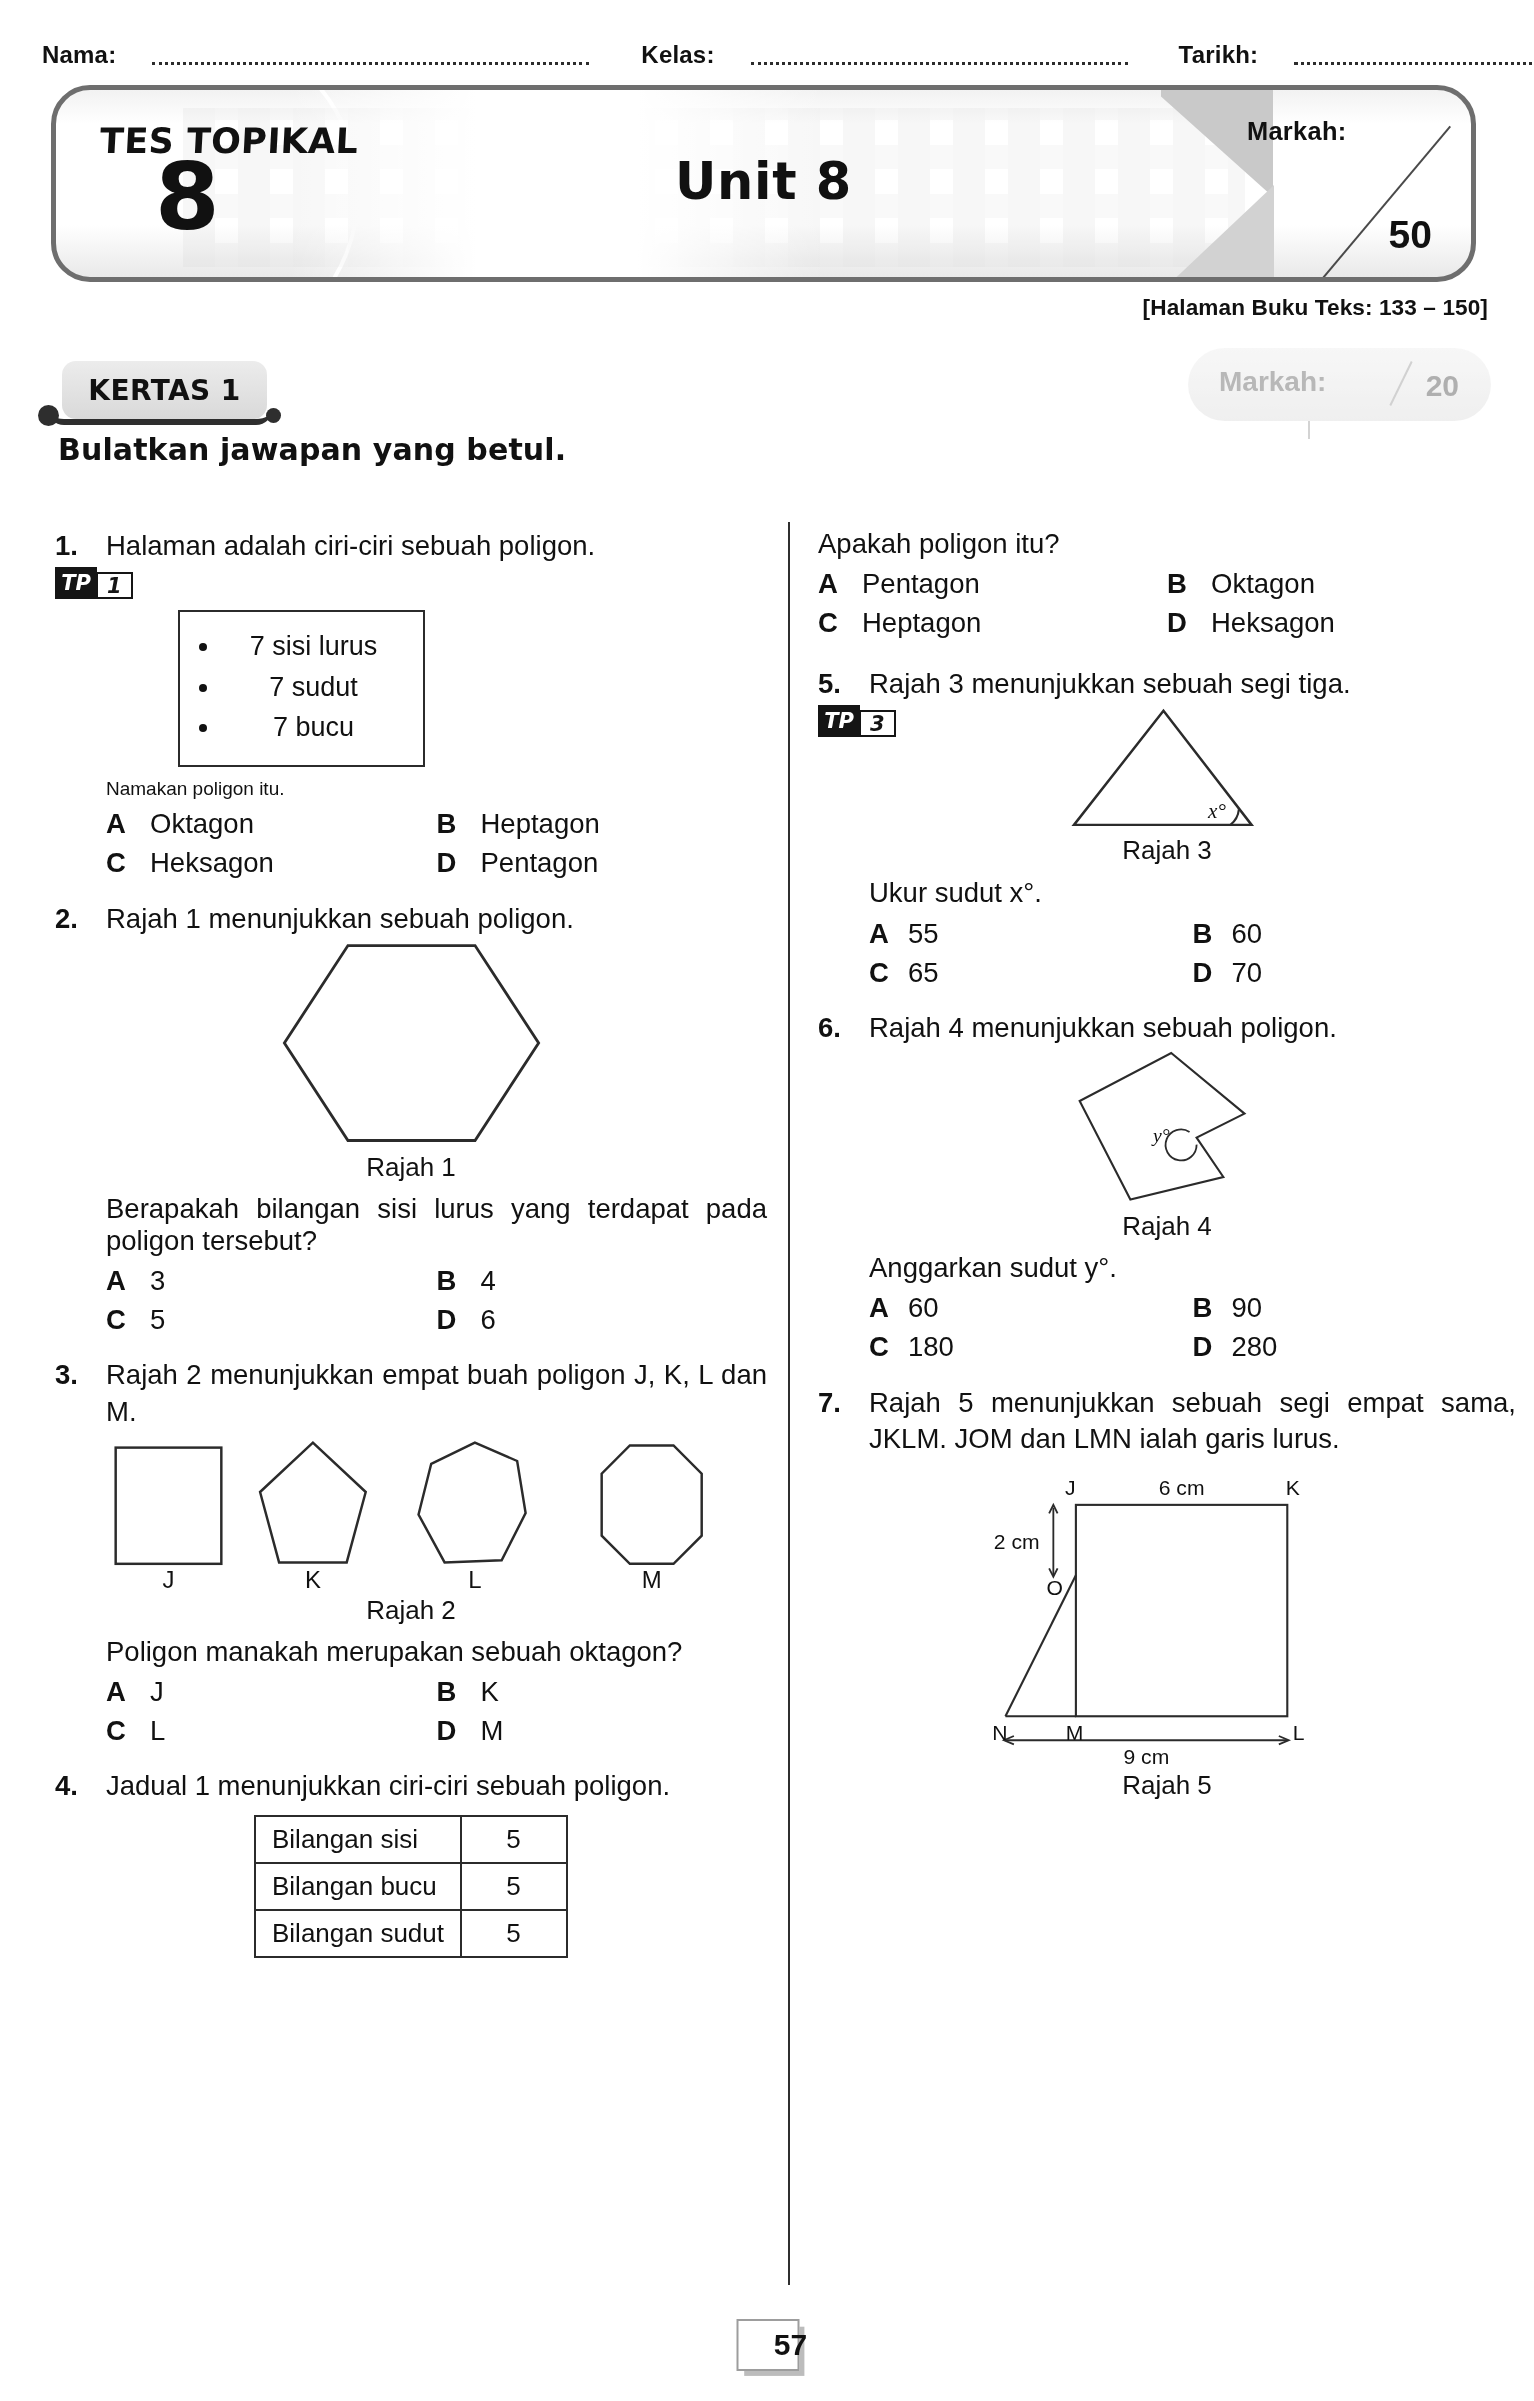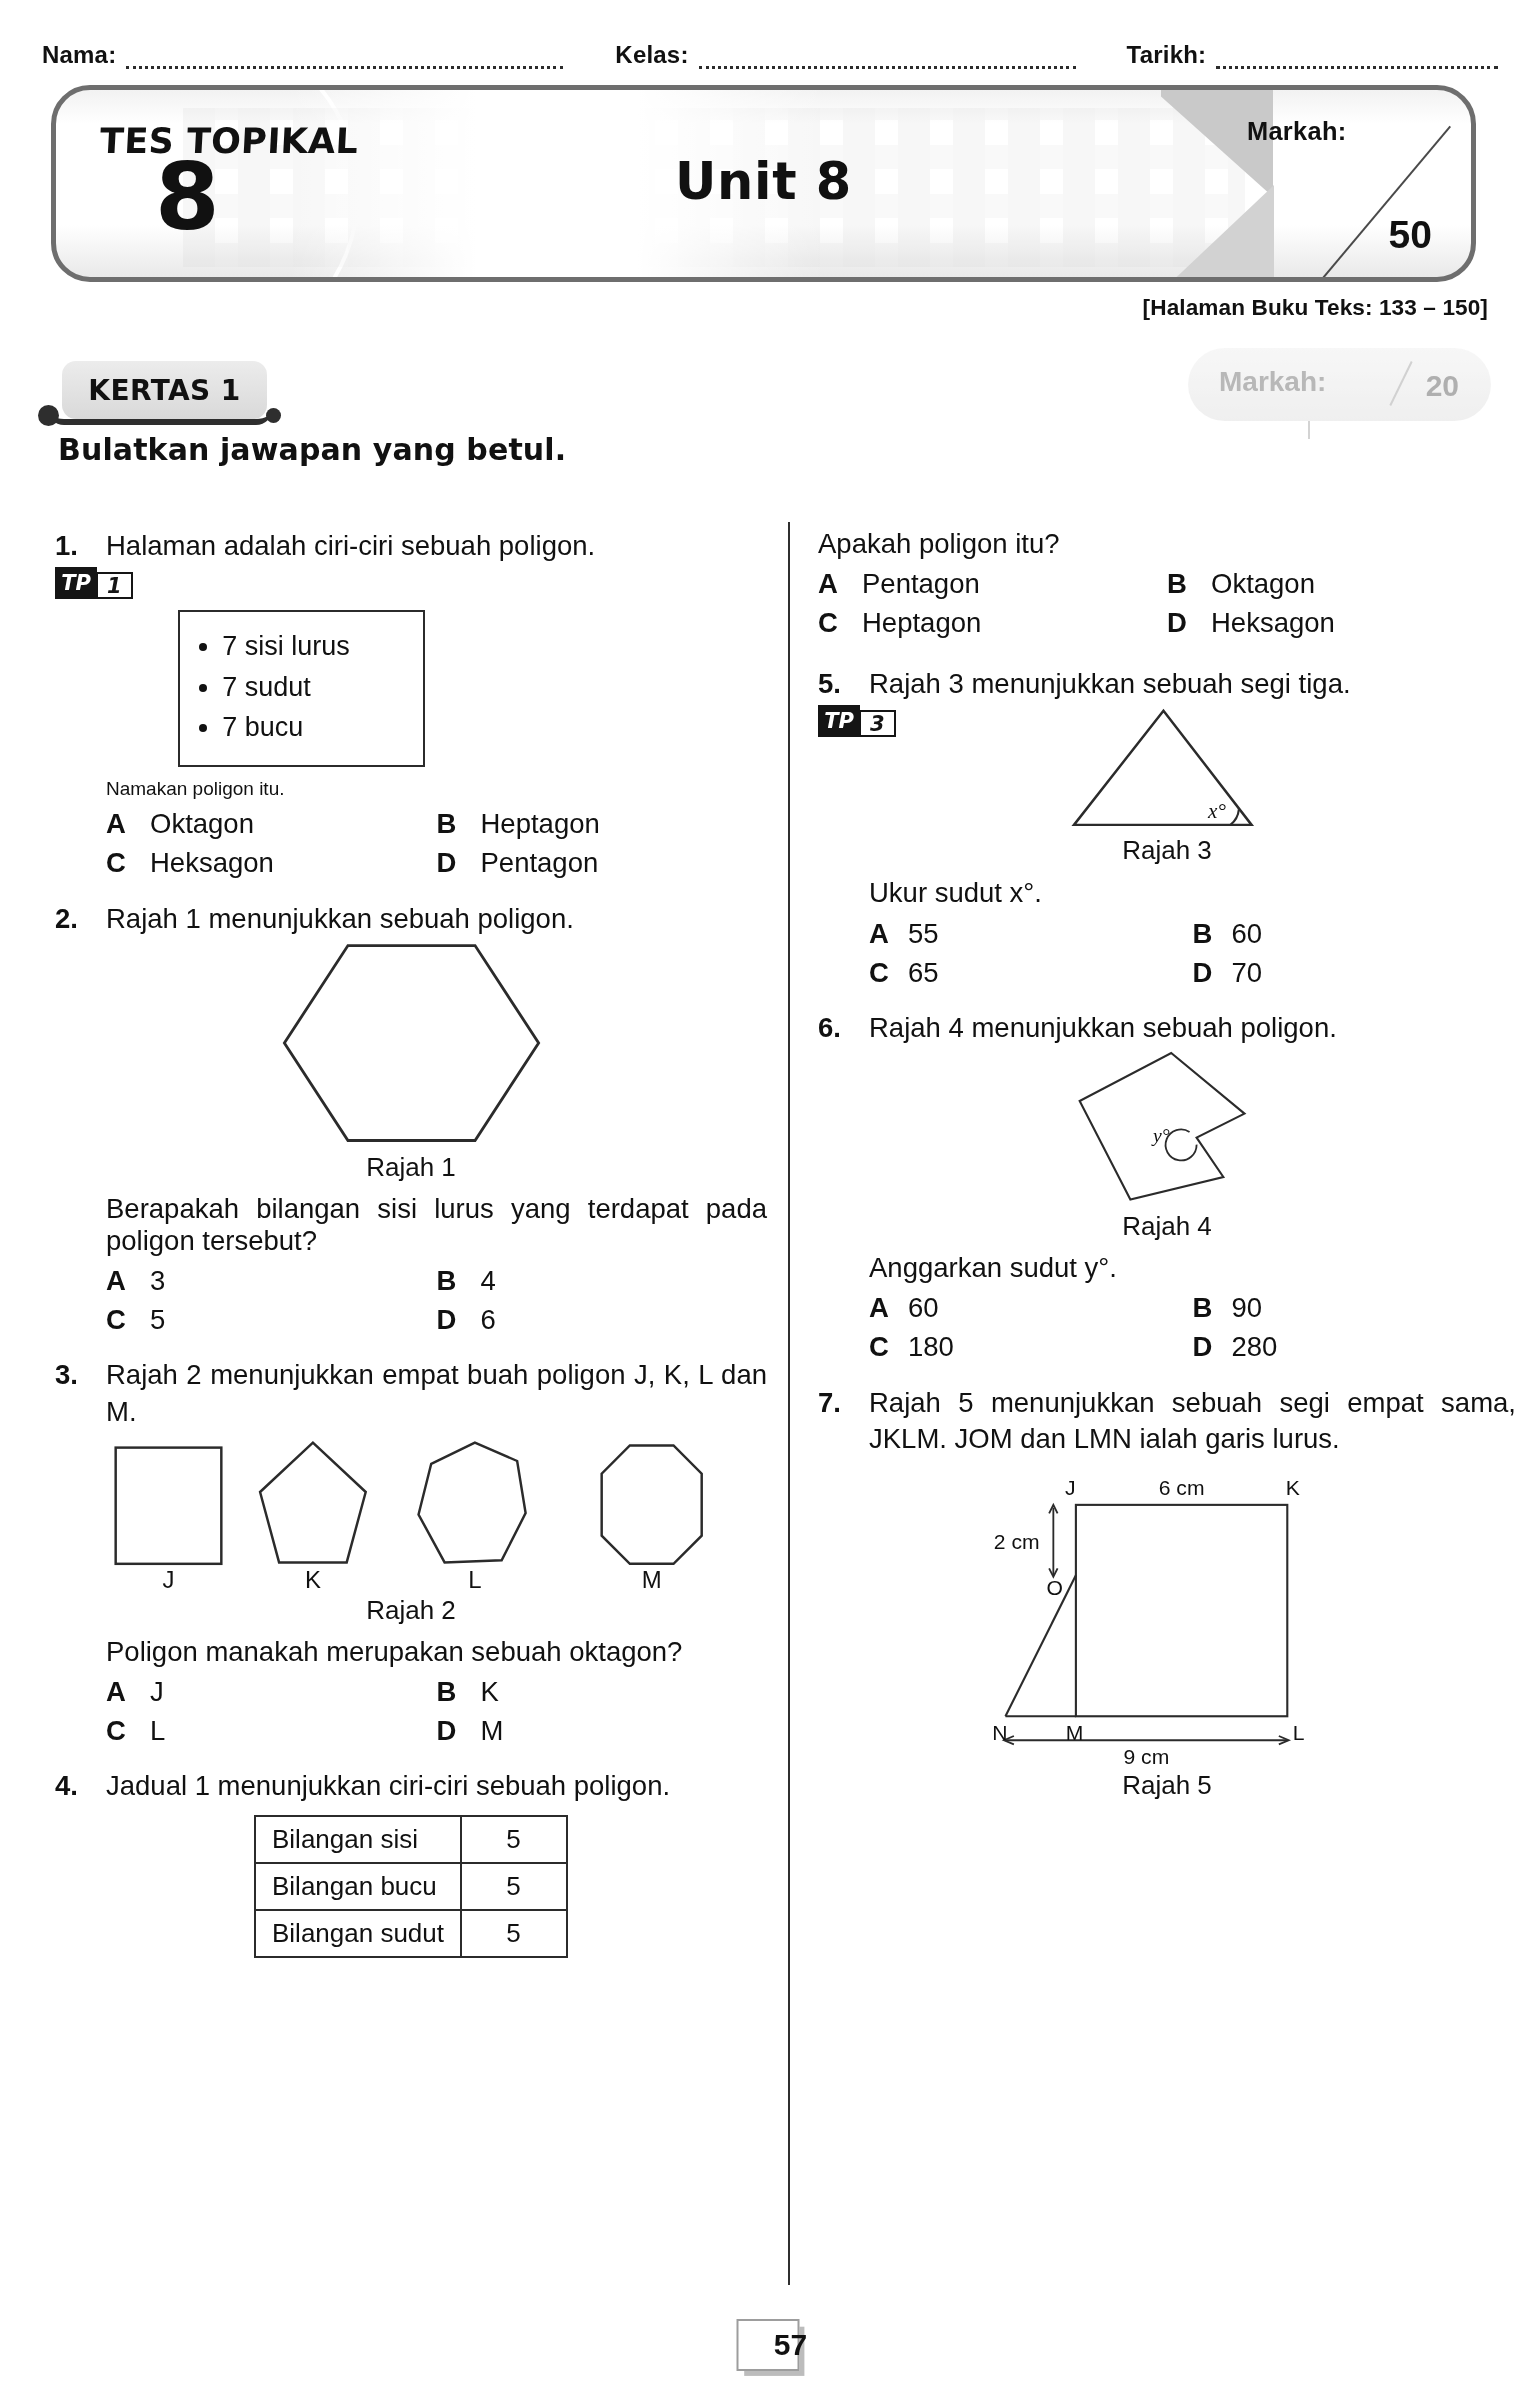--- a/index.html
+++ b/index.html
@@ -9,21 +9,21 @@
     font-family: "Liberation Sans", sans-serif;
     color:#111; position:relative; overflow:hidden;
   }
 
   
   .topline {
     position:absolute; left:0; top:30px; width:1535px; height:39px;
     display:flex; align-items:flex-end; padding:0 42px;
     font-size:24px; font-weight:700; letter-spacing:0.2px;
   }
-  .tl-field { display:flex; align-items:flex-end; }
+  .tl-field { display:flex; align-items:center;gap:26px; }
   .tl-lab { white-space:nowrap; }
   .tl-dots {
     margin-left:10px; border-bottom:3.5px dotted #2c2c2c;
     height:20px;
   }
   .f-nama .tl-dots { width:437px; }
   .f-kelas { margin-left:52px; }
   .f-kelas .tl-dots { width:377px; }
   .f-tarikh { margin-left:51px; }
   .f-tarikh .tl-dots { width:282px; }
@@ -190,20 +190,21 @@
     background:#fff; color:#151515; border:2.1px solid #151515;
     font-size:21px; font-weight:800; padding:0 9.2px;
     display:flex; align-items:center; font-style:italic;
     margin-left:-1.4px; margin-top:5px;
   }
 
   .fact-box{
     border:2.8px solid #2b2b2b; background:#fff;
     width:247px; padding:14px 18.3px 17px 18.3px;
     margin:11.3px 0 11.3px 123px;
+    text-align:center;
   }
   .fact-box ul{ margin:0; padding-left:24px; }
   .fact-box li{ font-size:27px; line-height:1.5; }
 
   .opts{ display:flex; flex-wrap:wrap; margin-top:4.2px; }
   .opt{ width:50%; display:flex; font-size:27.5px; line-height:1.42; }
   .opt .L{ width:44px; flex:0 0 44px; font-weight:700; }
   .opt .T{ flex:1 1 auto; }
   .opts.narrow .opt .L{ width:39px; flex:0 0 39px; }
 

